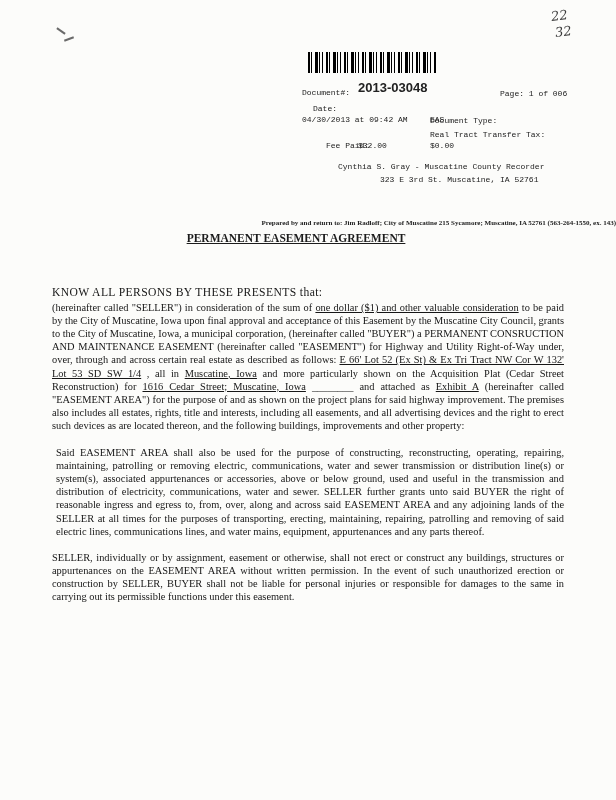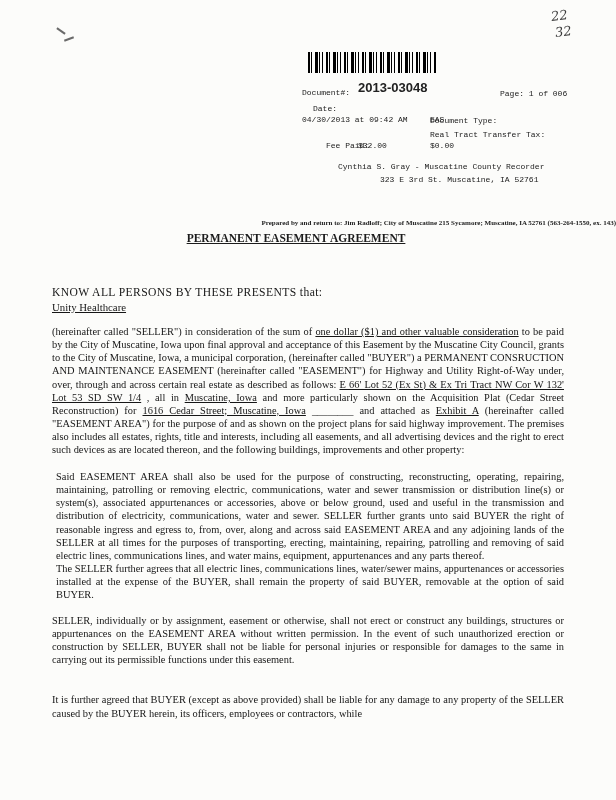--- a/index.html
+++ b/index.html
@@ -110,27 +110,24 @@
     <span class="st-rec1">Cynthia S. Gray - Muscatine County Recorder</span>
     <span class="st-rec2">323 E 3rd St. Muscatine, IA 52761</span>
   </div>
 
   <div class="prepared">Prepared by and return to: Jim Radloff; City of Muscatine 215 Sycamore; Muscatine, IA 52761 (563-264-1550, ex. 143)</div>
 
   <div class="doc-title"><u>PERMANENT EASEMENT AGREEMENT</u></div>
 
   <div class="content">
     <div class="presents">KNOW ALL PERSONS BY THESE PRESENTS that:</div>
-    <div class="seller">Unity Healthcare</div>
 
     <p class="p1"><span>(hereinafter called "SELLER") in consideration of the sum of </span><span class="u">one dollar ($1) and other valuable consideration</span><span> to be paid by the City of Muscatine, Iowa upon final approval and acceptance of this Easement by the Muscatine City Council, grants to the City of Muscatine, Iowa, a municipal corporation, (hereinafter called "BUYER") a PERMANENT CONSRUCTION AND MAINTENANCE EASEMENT (hereinafter called "EASEMENT") for Highway and Utility Right-of-Way under, over, through and across certain real estate as described as follows:  </span><span class="u">E 66' Lot 52 (Ex St) &amp; Ex Tri Tract NW Cor W 132' Lot 53 SD SW 1/4</span><span> , all in </span><span class="u">Muscatine, Iowa</span><span>  and more particularly shown on the Acquisition Plat (Cedar Street Reconstruction) for  </span><span class="u">1616 Cedar Street; Muscatine, Iowa</span><span> ________ and attached as  </span><span class="u">Exhibit A</span><span>  (hereinafter called "EASEMENT AREA") for the purpose of and as shown on the project plans for said highway improvement. The premises also includes all estates, rights, title and interests, including all easements, and all advertising devices and the right to erect such devices as are located thereon, and the following buildings, improvements and other property:</span></p>
 
     <div class="p2wrap">
       <p>Said EASEMENT AREA shall also be used for the purpose of constructing, reconstructing, operating, repairing, maintaining, patrolling or removing electric, communications, water and sewer transmission or distribution line(s) or system(s), associated appurtenances or accessories, above or below ground, used and useful in the transmission and distribution of electricity, communications, water and sewer. SELLER further grants unto said BUYER the right of reasonable ingress and egress to, from, over, along and across said EASEMENT AREA and any adjoining lands of the SELLER at all times for the purposes of transporting, erecting, maintaining, repairing, patrolling and removing of said electric lines, communications lines, and water mains, equipment, appurtenances and any parts thereof.</p>
-      <p>The SELLER further agrees that all electric lines, communications lines, water/sewer mains, appurtenances or accessories installed at the expense of the BUYER, shall remain the property of said BUYER, removable at the option of said BUYER.</p>
     </div>
 
     <p class="p3">SELLER, individually or by assignment, easement or otherwise, shall not erect or construct any buildings, structures or appurtenances on the EASEMENT AREA without written permission. In the event of such unauthorized erection or construction by SELLER, BUYER shall not be liable for personal injuries or responsible for damages to the same in carrying out its permissible functions under this easement.</p>
 
-    <p class="p4">It is further agreed that BUYER (except as above provided) shall be liable for any damage to any property of the SELLER caused by the BUYER herein, its officers, employees or contractors, while</p>
   </div>
 
 </div>
 
 </body></html>

